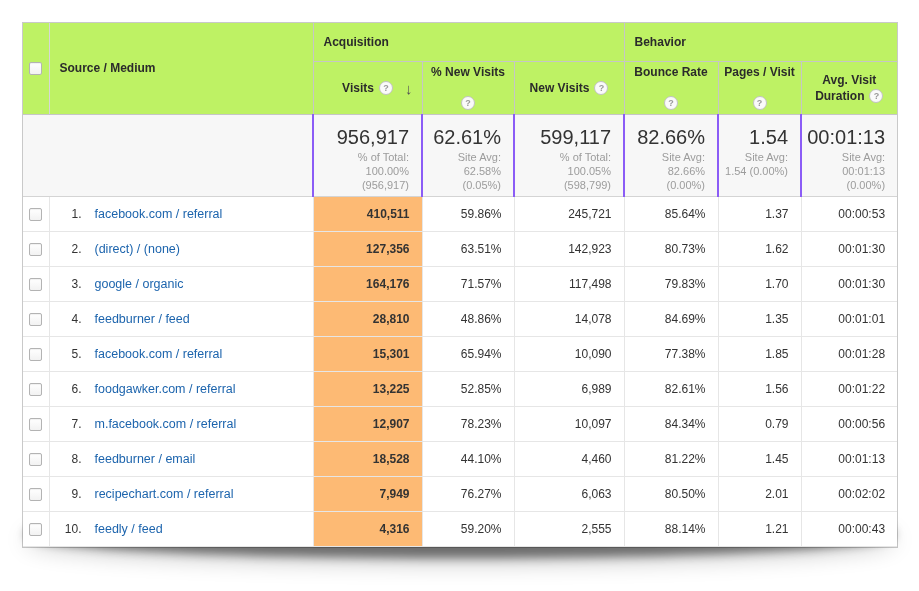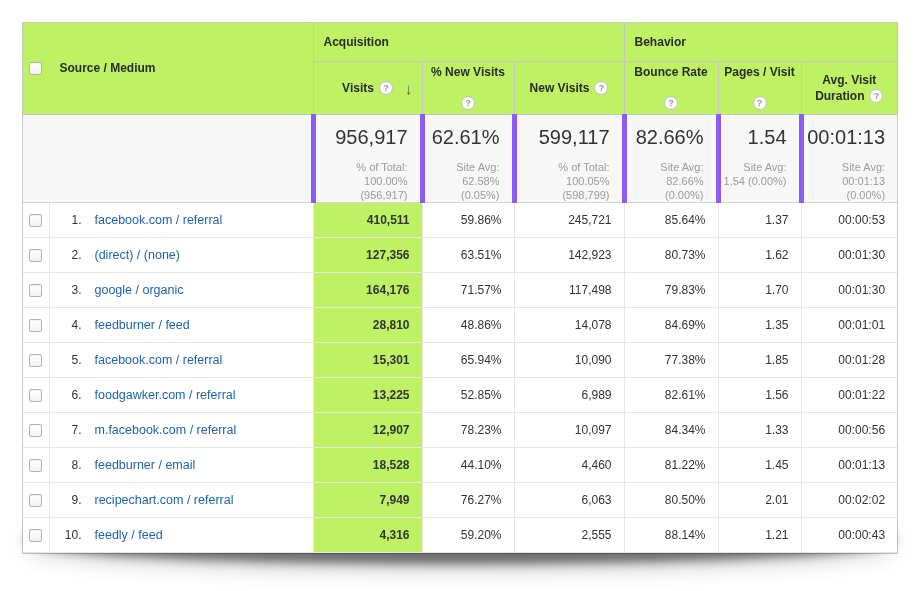--- a/index.html
+++ b/index.html
@@ -79,35 +79,35 @@
     border-radius: 2px;
     background: linear-gradient(#ffffff, #f2f2f2);
     box-shadow: inset 0 1px 1px rgba(0,0,0,0.06);
     cursor: pointer;
     vertical-align: middle;
   }
 
   
   tr.summary-row { height: 82px; background: #f7f7f7; }
   tr.summary-row td { border-bottom: 1px solid #d4d4d4; vertical-align: top; }
-  tr.summary-row td.metric { border-left: 5px solid #8b5cf6; text-align: right; padding: 10px 12px 0 0; }
+  tr.summary-row td.metric { border-left: 2px solid #8b5cf6; text-align: right; padding: 10px 12px 0 0; }
   .sum-value { font-size: 20px; color: #333; line-height: 24px; }
-  .sum-sub { font-size: 11px; color: #9c9c9c; line-height: 14px; margin-top: 11px; white-space: pre-line; }
+  .sum-sub { font-size: 11px; color: #9c9c9c; line-height: 14px; margin-top: 1px; white-space: pre-line; }
 
   
   tbody tr.data-row { height: 35px; background: #fff; }
   tbody tr.data-row td { border-bottom: 1px solid #e6e6e6; border-left: 1px solid #e6e6e6; vertical-align: middle; font-size: 12px; }
   tbody tr.data-row td:first-child { border-left: none; }
   td.col-check { text-align: center; }
   td.col-source { padding-left: 0; }
   .source-flex { display: flex; align-items: center; }
   .row-num { display: inline-block; width: 32px; text-align: right; color: #333; flex: 0 0 32px; }
   a.source-link { color: #1c64ad; text-decoration: none; margin-left: 13px; font-size: 12.5px; cursor: pointer; }
   td.num { text-align: right; padding-right: 12px; color: #333; }
-  td.col-visits { font-weight: bold; background: #bef264; }
+  td.col-visits { font-weight: bold; background: #fdba74; }
 </style>
 </head>
 <body>
 
 <div class="stage">
   <div class="card">
     <table>
       <colgroup>
         <col style="width:26px">
           <col style="width:264px">
@@ -326,21 +326,21 @@
     <td class="col-source">
       <div class="source-flex">
         <span class="row-num">7.</span>
         <a class="source-link">m.facebook.com / referral</a>
       </div>
     </td>
     <td class="num col-visits">12,907</td>
     <td class="num">78.23%</td>
     <td class="num">10,097</td>
     <td class="num">84.34%</td>
-    <td class="num">1.33</td>
+    <td class="num">0.79</td>
     <td class="num">00:00:56</td>
   </tr>
 
   <tr class="data-row">
     <td class="col-check">
       <span class="checkbox"></span>
     </td>
     <td class="col-source">
       <div class="source-flex">
         <span class="row-num">8.</span>

